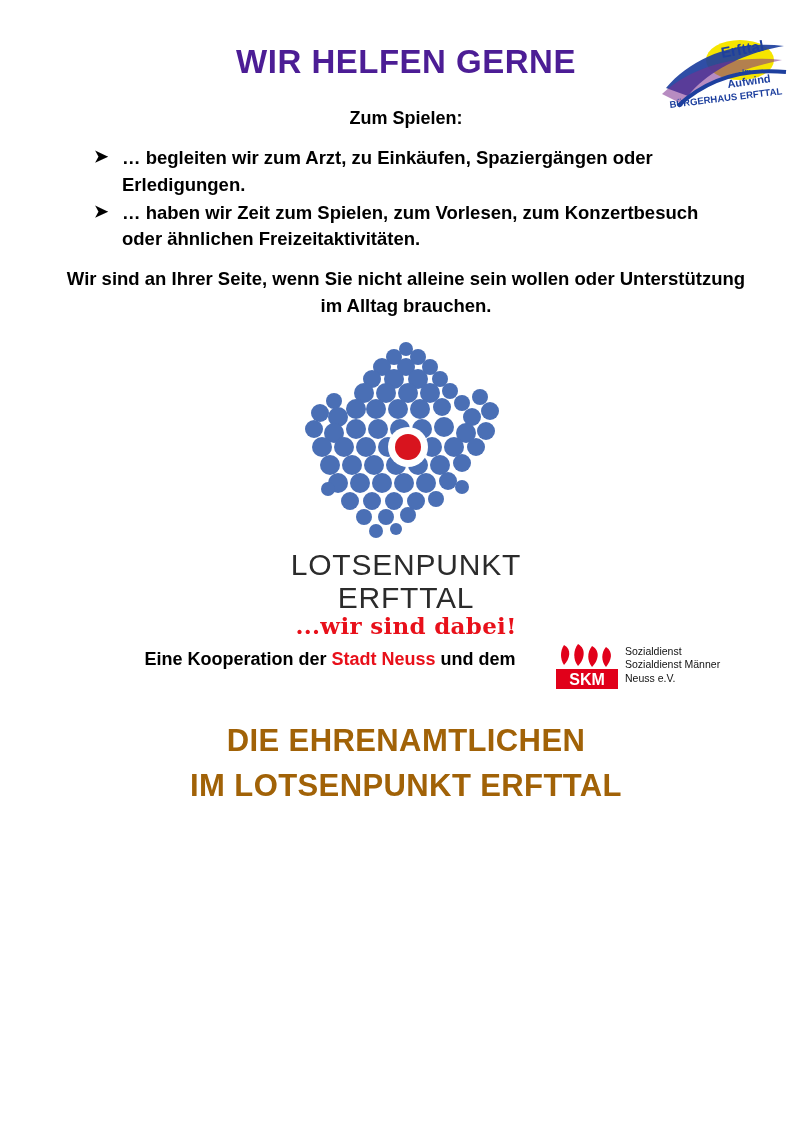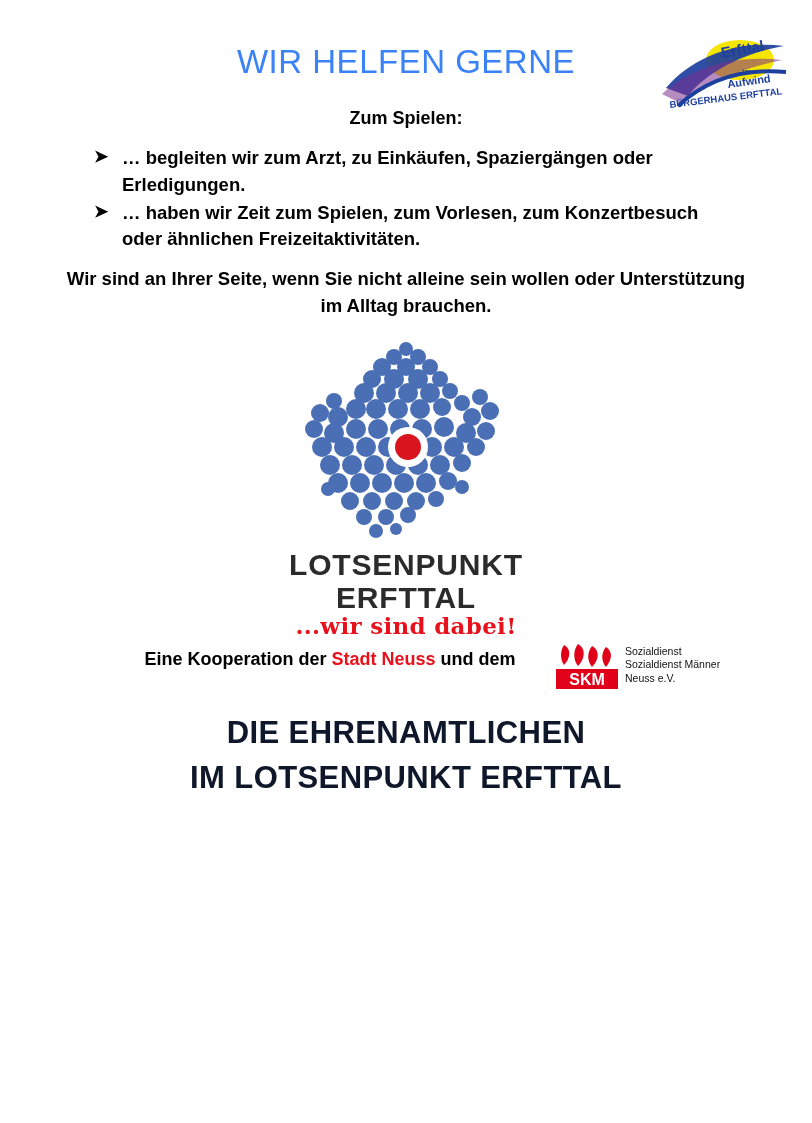--- a/index.html
+++ b/index.html
@@ -19,22 +19,22 @@
   .page {
     position: relative;
     width: 812px;
     height: 1123px;
     box-sizing: border-box;
   }
 
   
   .headline {
     text-align: center;
-    color: #3b82f6;
-    font-weight: normal;
+    color: #4c1d95;
+    font-weight: bold;
     font-size: 33px;
     letter-spacing: 0.5px;
     padding-top: 44px;
     line-height: 1.1;
   }
 
   
   .erfttal-logo {
     position: absolute;
     top: 34px;
@@ -89,21 +89,21 @@
     margin-top: 18px;
     text-align: center;
   }
   .lotsen-map {
     width: 260px;
     height: 218px;
     display: block;
     margin: 0 auto;
   }
   .lotsen-title {
-    font-weight: bold;
+    font-weight: normal;
     font-size: 30px;
     letter-spacing: 0.8px;
     color: #2b2b2b;
     line-height: 1.05;
     margin-top: -6px;
   }
   .lotsen-title .l2 {
     display: block;
     margin-top: 2px;
   }
@@ -185,23 +185,23 @@
   .skm-lines {
     font-size: 10.5px;
     line-height: 1.27;
     color: #111;
     text-align: left;
     white-space: nowrap;
   }
 
   
   .footline {
-    margin-top: 16px;
-    text-align: center;
-    color: #0f172a;
+    margin-top: 24px;
+    text-align: center;
+    color: #a16207;
     font-weight: bold;
     font-size: 31px;
     line-height: 1.45;
     letter-spacing: 0.4px;
   }
 </style>
 </head>
 <body>
 
 <div class="page">

